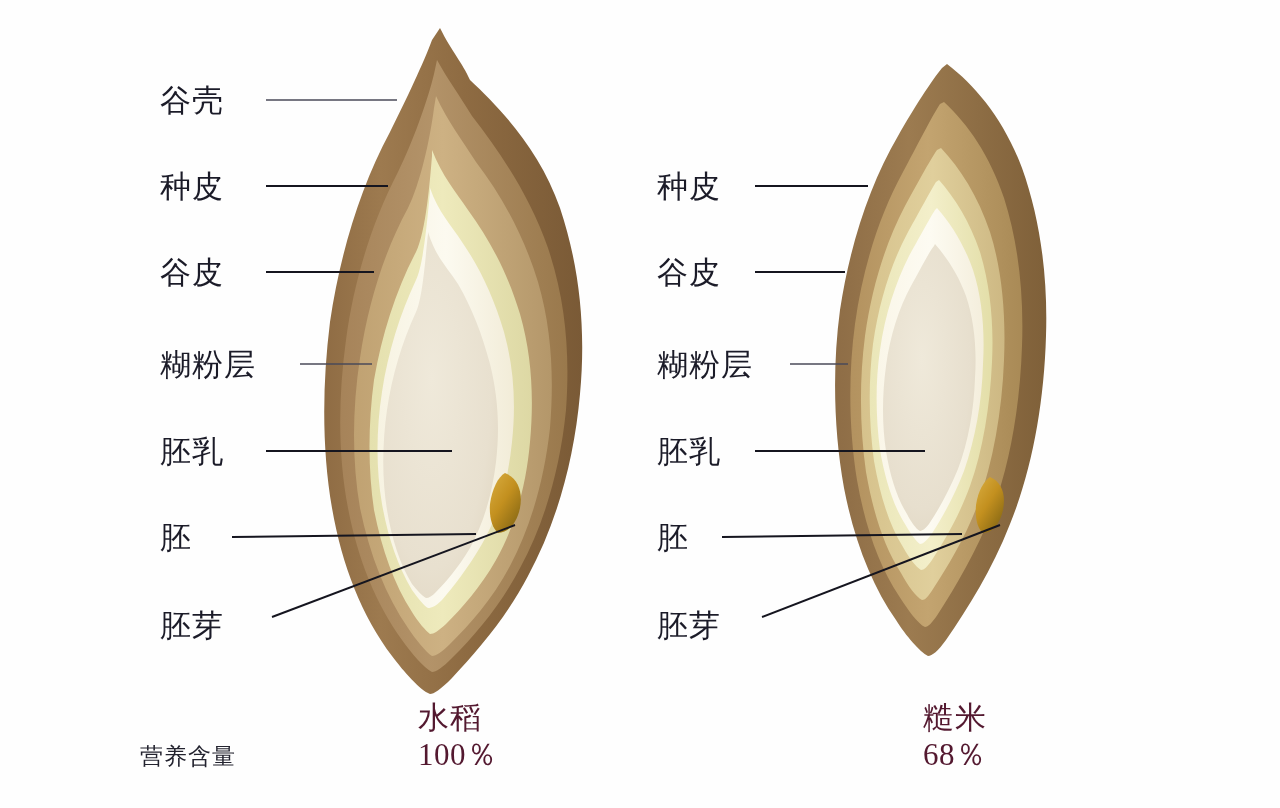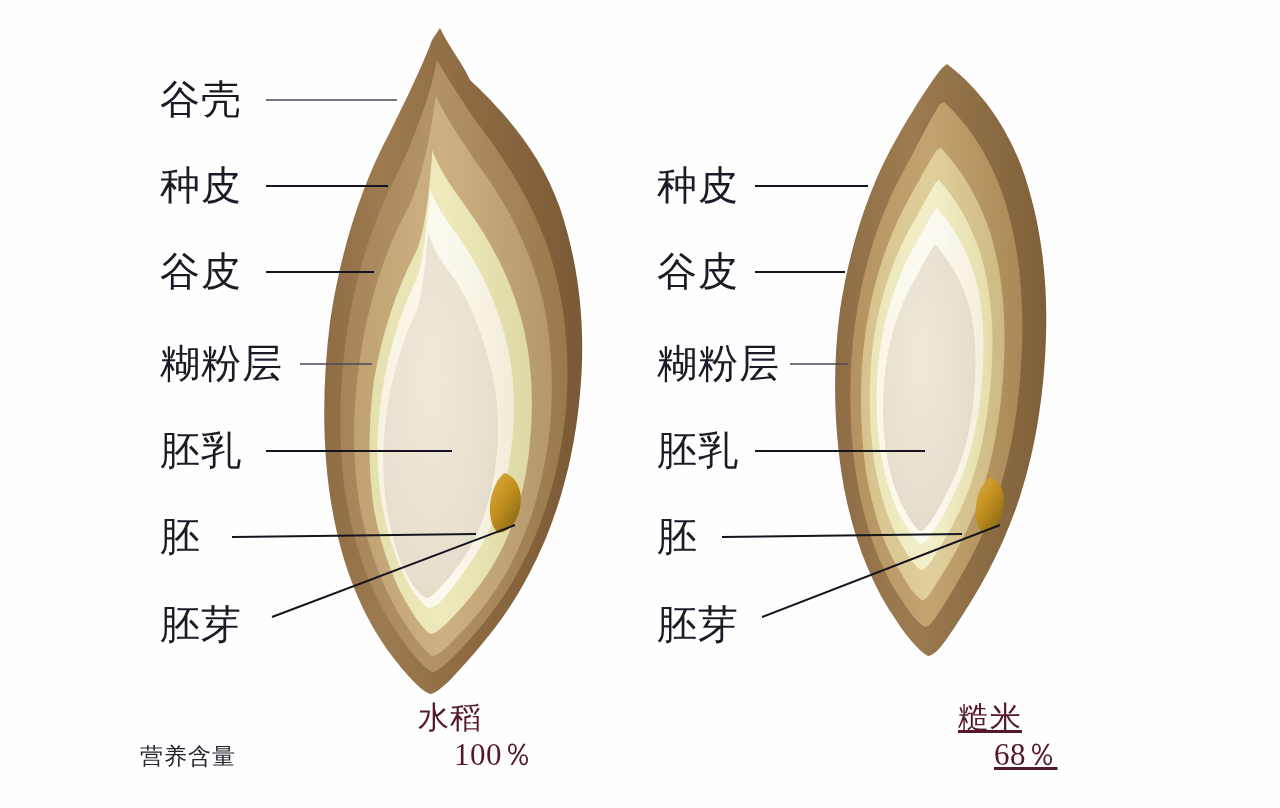--- a/index.html
+++ b/index.html
@@ -20,21 +20,21 @@
     position: absolute;
     inset: 0;
     width: 1280px;
     height: 808px;
   }
 
   
   .label {
     position: absolute;
     font-family: "Liberation Serif", "DejaVu Serif", serif;
-    font-size: 40px;
+    font-size: 31px;
     line-height: 1;
     color: #1b1b28;
     letter-spacing: 1px;
     white-space: nowrap;
     transform: translateY(-50%);
   }
 
   .caption {
     position: absolute;
     font-family: "Liberation Serif", "DejaVu Serif", serif;
@@ -51,24 +51,23 @@
   }
   .caption.species {
     font-size: 31px;
     color: #53182f;
     text-align: left;
   }
   .caption.species .pct {
     display: block;
     font-size: 31px;
     letter-spacing: 0.5px;
-    margin-left: 36px;
   }
   .caption.species.left  { left: 418px; top: 700px; }
-  .caption.species.right { left: 958px; top: 700px; text-decoration: underline; }
+  .caption.species.right { left: 923px; top: 700px; }
 
   svg { display: block; }
   .leader {
     stroke: #15151f;
     stroke-width: 1.9;
     fill: none;
     stroke-linecap: butt;
   }
   .leader.faint { stroke: #4a4a58; stroke-width: 1.6; }
 </style>

